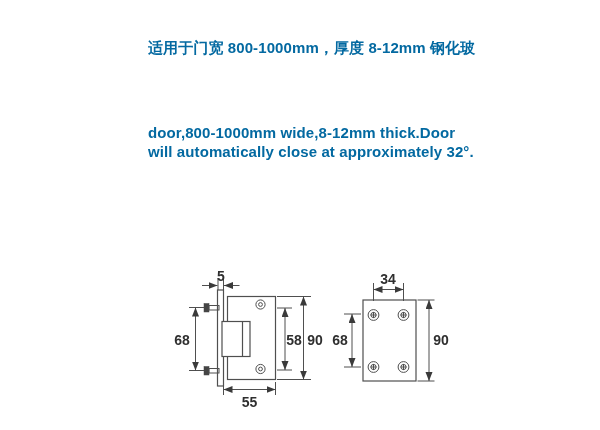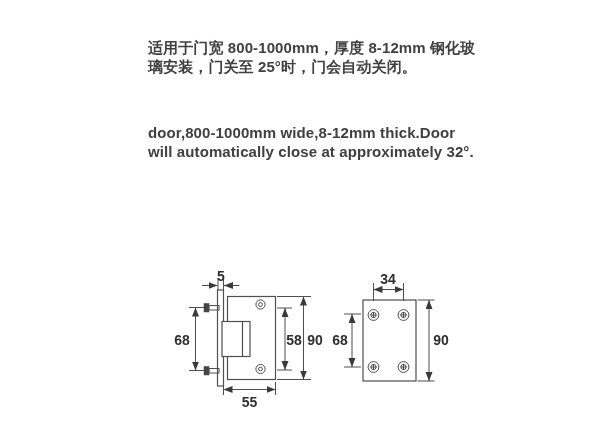--- a/index.html
+++ b/index.html
@@ -2,42 +2,41 @@
 <html><head>
 <meta charset="utf-8">
 <style>
   html,body{margin:0;padding:0;}
   body{
     width:600px;height:430px;background:#ffffff;
     font-family:"Liberation Sans","DejaVu Sans",sans-serif;
     position:relative;overflow:hidden;
   }
   .canvas{position:absolute;left:0;top:0;width:600px;height:430px;background:#fff;}
-  .desc{position:absolute;color:#404040;font-size:15px;font-weight:600;
+  .desc{position:absolute;color:#0369a1;font-size:15px;font-weight:600;
         line-height:19px;white-space:nowrap;letter-spacing:.1px;}
   .desc-zh{left:148px;top:38px;}
   .desc-en{left:148px;top:123px;}
   .desc .line{height:19px;}
   svg{position:absolute;left:0;top:0;}
   .ln{stroke:#4f4f4f;stroke-width:1.2;fill:none;}
   .lnw{stroke:#4f4f4f;stroke-width:1.2;fill:#ffffff;}
   .dln{stroke:#4f4f4f;stroke-width:1;fill:none;}
   .scr{stroke:#4f4f4f;stroke-width:1;fill:none;}
   .scrf{fill:#454545;stroke:#454545;stroke-width:.5;}
   .dim-text{font:600 14px "Liberation Sans","DejaVu Sans",sans-serif;fill:#2f2f2f;}
   .arrowhead{fill:#3a3a3a;}
 </style>
 </head>
 <body>
 
 <div class="canvas">
 
   <div class="desc desc-zh">
     <div class="line">适用于门宽 800-1000mm，厚度 8-12mm 钢化玻</div>
-    <div class="line">璃安装，门关至 25°时，门会自动关闭。</div>
   </div>
 
   <div class="desc desc-en">
     <div class="line">door,800-1000mm wide,8-12mm thick.Door</div>
     <div class="line">will automatically close at approximately 32°.</div>
   </div>
 
   <svg width="600" height="430" viewBox="0 0 600 430">
     <defs>
       <marker id="arr" markerUnits="userSpaceOnUse" markerWidth="10" markerHeight="8" refX="9" refY="3.5" orient="auto-start-reverse">

